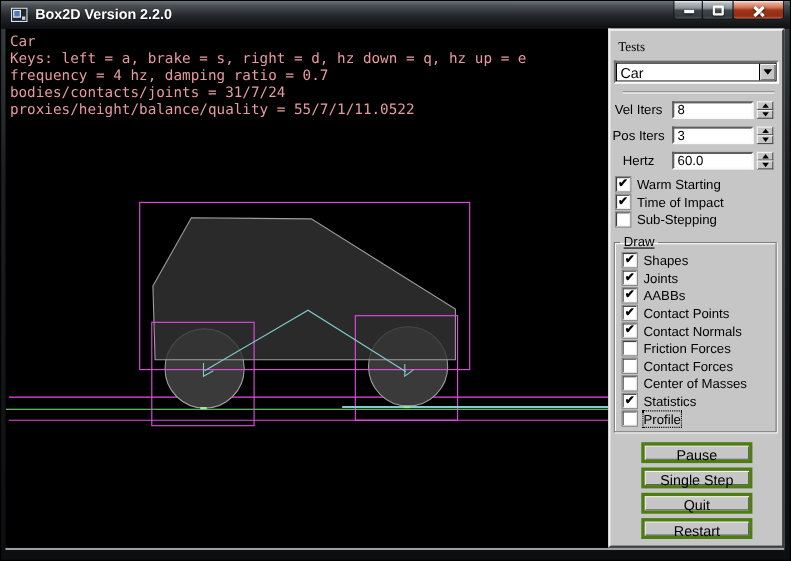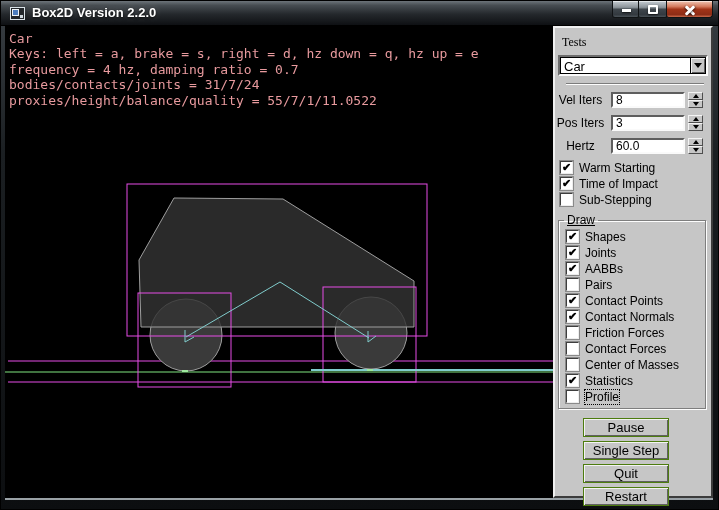--- a/index.html
+++ b/index.html
@@ -84,22 +84,22 @@
     display:flex; align-items:center; justify-content:center;
     font-size:11px; font-weight:bold; line-height:11px; }
   .checkbox-label{ margin-left:6px; white-space:nowrap; }
   .focus-label{ outline:1px dotted #000; }
 
   .drawbox{ margin:7px 5px 0 3px; border:1px solid #7e7e7e;
     box-shadow:1px 1px 0 #fdfdfd, inset 1px 1px 0 #fdfdfd; padding:0 0 5px 2px; }
   .drawbox legend{ font-size:12px; padding:0 3px; margin-left:3px;text-decoration:underline; }
 
   .buttons{ margin-top:9px; }
-  .action-button{ display:block; width:86px; height:19px; margin:4px 0 0 28px;
-    background:#c6c6c6; border:1px solid #4d7c0f;
+  .action-button{ display:block; width:101px; height:19px; margin:4px 0 0 28px;
+    background:#c6c6c6; border:3px solid #4d7c0f;
     box-shadow:inset 1px 1px 0 #f3f3f3, inset -1px -1px 0 #606060;
     font:13px "Liberation Sans",sans-serif; text-align:center; line-height:17px; }
 </style>
 </head>
 <body>
 
 <div class="window">
   <div class="titlebar">
     <span class="app-icon">
       <span class="pane"></span>
@@ -228,24 +228,20 @@
         </div>
         <div class="checkbox-row">
           <span class="checkbox">✔</span>
           <span class="checkbox-label">Joints</span>
         </div>
         <div class="checkbox-row">
           <span class="checkbox">✔</span>
           <span class="checkbox-label">AABBs</span>
         </div>
         <div class="checkbox-row">
-          <span class="checkbox"></span>
-          <span class="checkbox-label">Pairs</span>
-        </div>
-        <div class="checkbox-row">
           <span class="checkbox">✔</span>
           <span class="checkbox-label">Contact Points</span>
         </div>
         <div class="checkbox-row">
           <span class="checkbox">✔</span>
           <span class="checkbox-label">Contact Normals</span>
         </div>
         <div class="checkbox-row">
           <span class="checkbox"></span>
           <span class="checkbox-label">Friction Forces</span>

